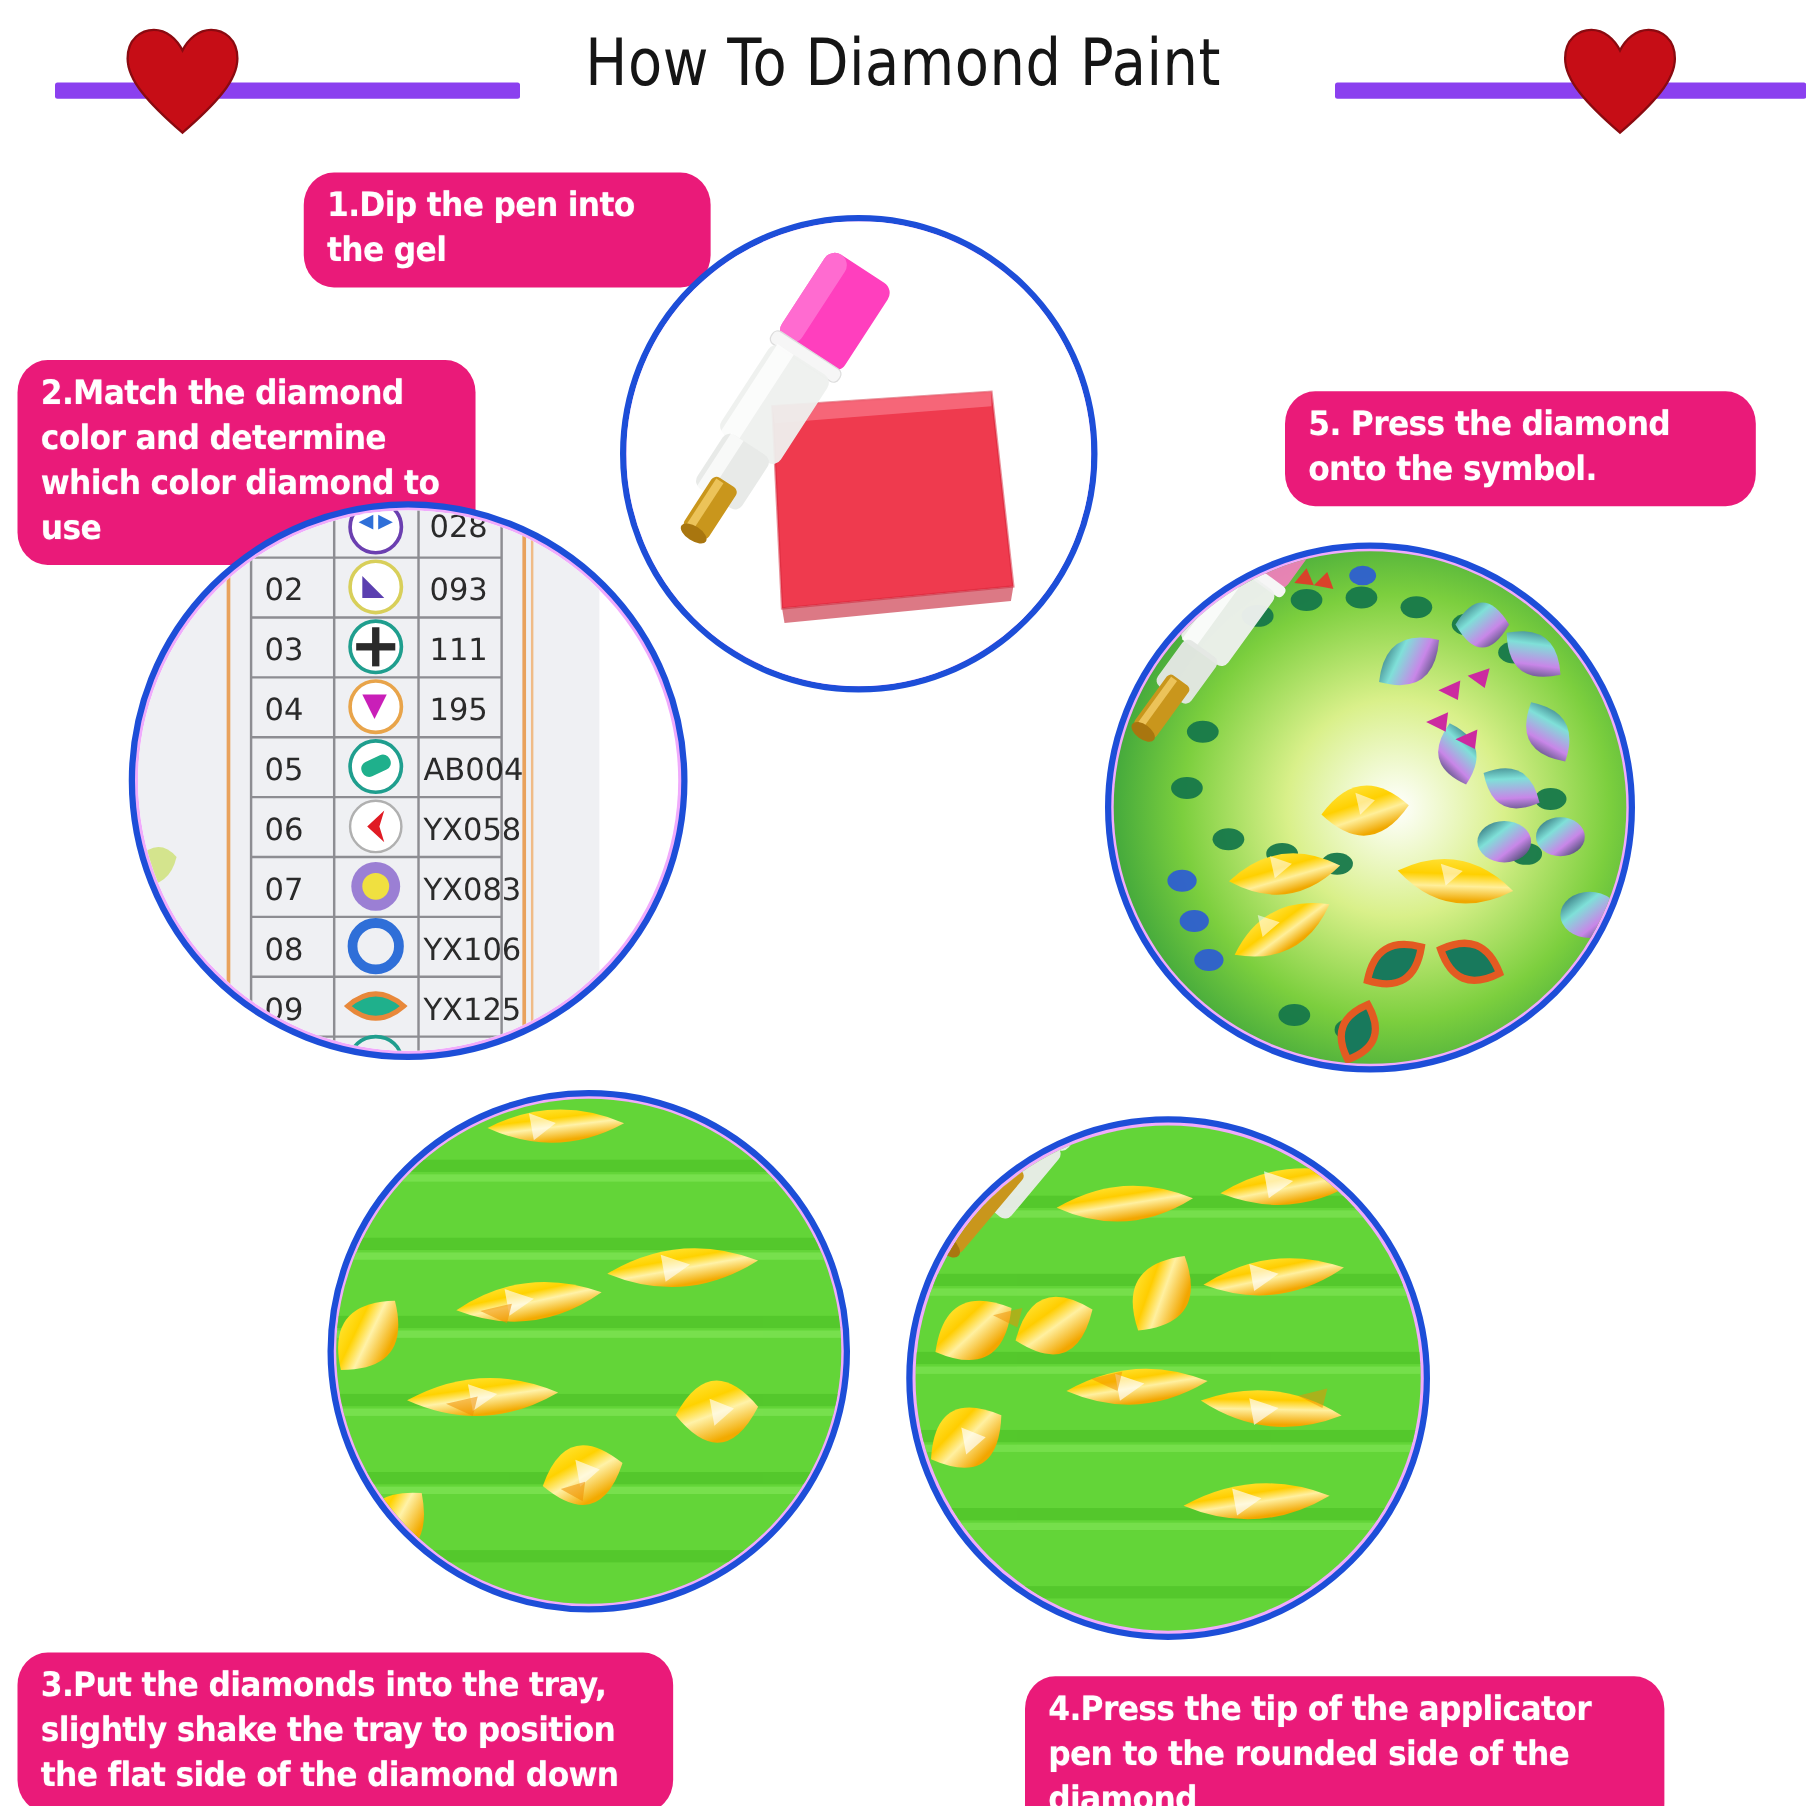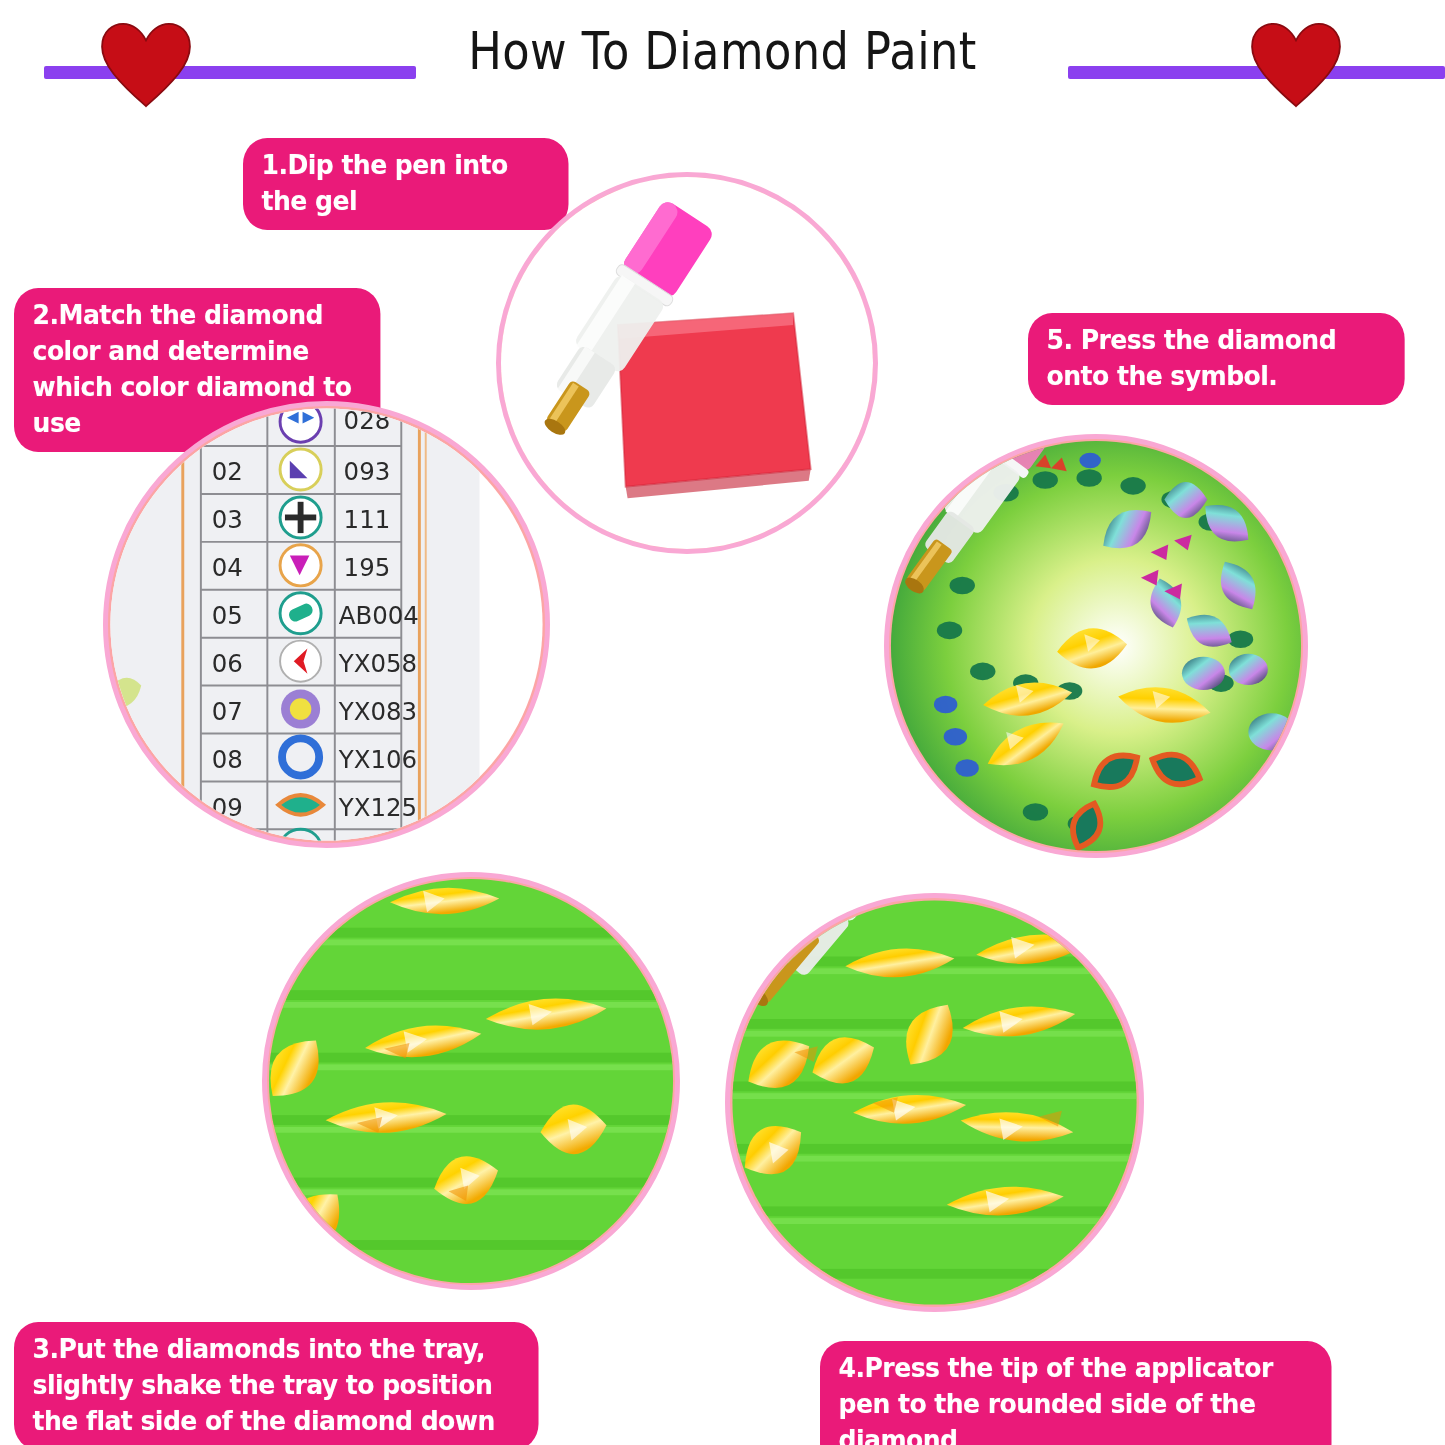--- a/index.html
+++ b/index.html
@@ -47,22 +47,22 @@
   }
   #tag1{left:243px;top:138px;width:350px;}
   #tag2{left:14px;top:288px;width:394px;}
   #tag5{left:1028px;top:313px;width:405px;}
   #tag3{left:14px;top:1322px;width:564px;}
   #tag4{left:820px;top:1341px;width:550px;}
 
   
   .circle{
     position:absolute;border-radius:50%;
-    border:5px solid #f9a8d4;
-    overflow:hidden;background:#fca5a5;
+    border:5px solid #1d4ed8;
+    overflow:hidden;background:#f0abfc;
     box-sizing:border-box;
   }
   #c1{left:496px;top:172px;width:382px;height:382px;}
   #c2{left:103px;top:401px;width:447px;height:447px;}
   #c5{left:884px;top:434px;width:424px;height:424px;}
   #c3{left:262px;top:872px;width:418px;height:418px;}
   #c4{left:725px;top:893px;width:419px;height:419px;}
   .circle svg{display:block;width:100%;height:100%;}
 </style>
 </head>

